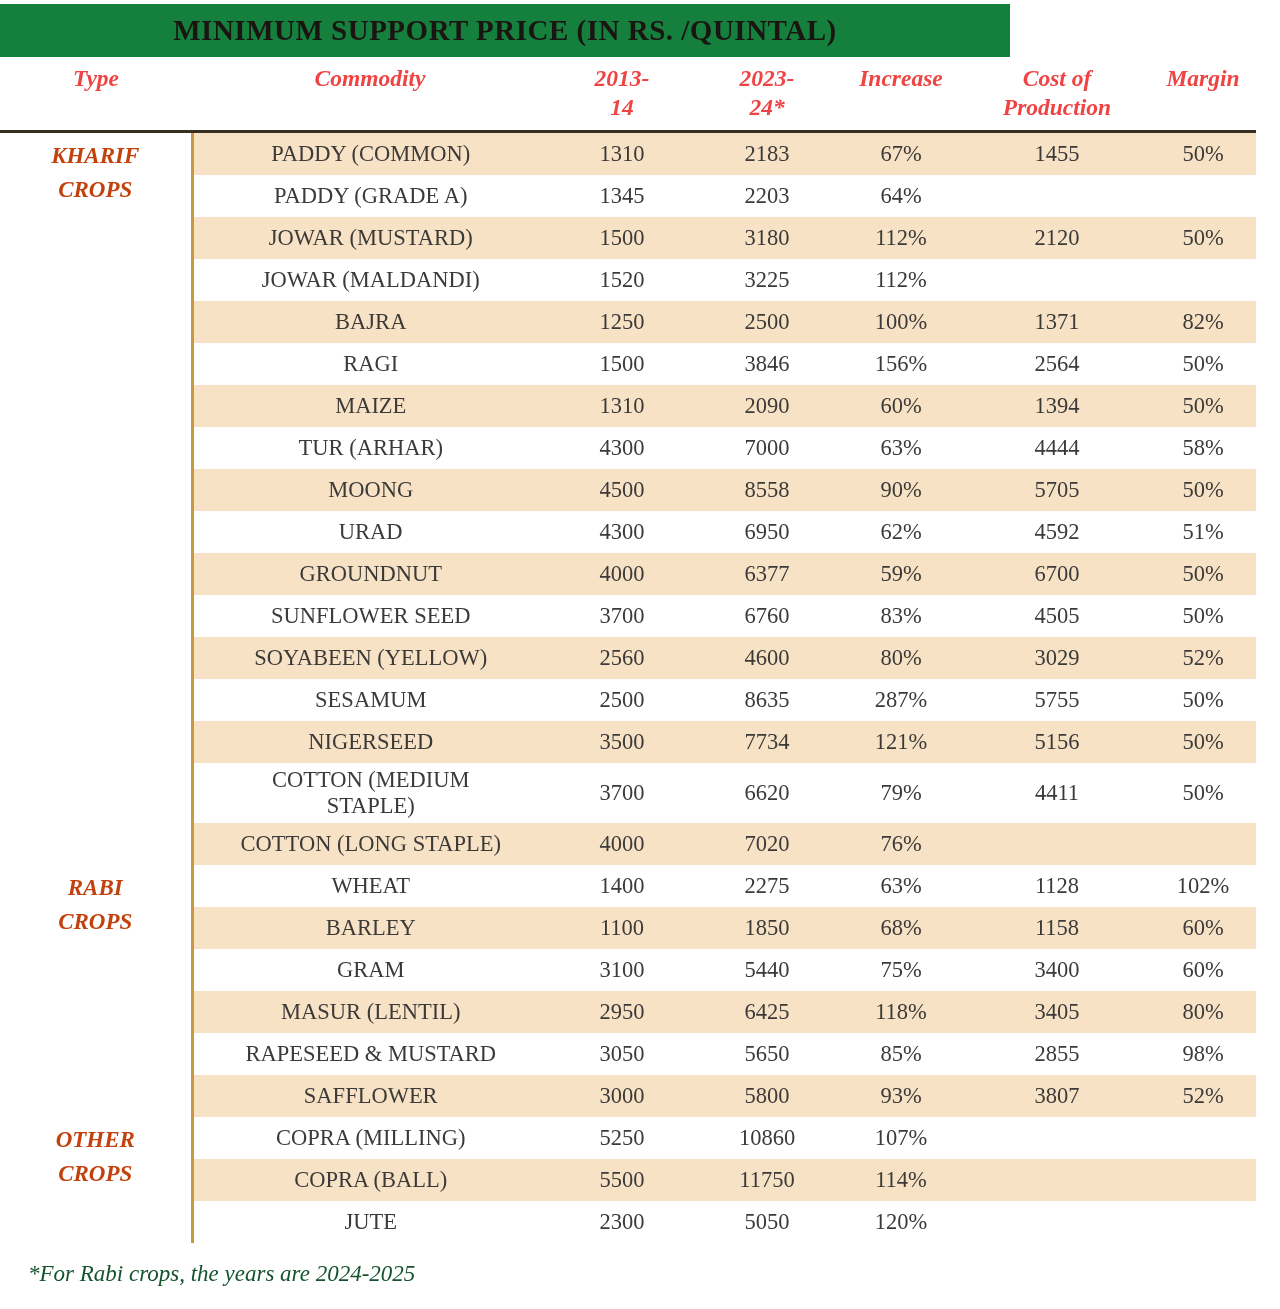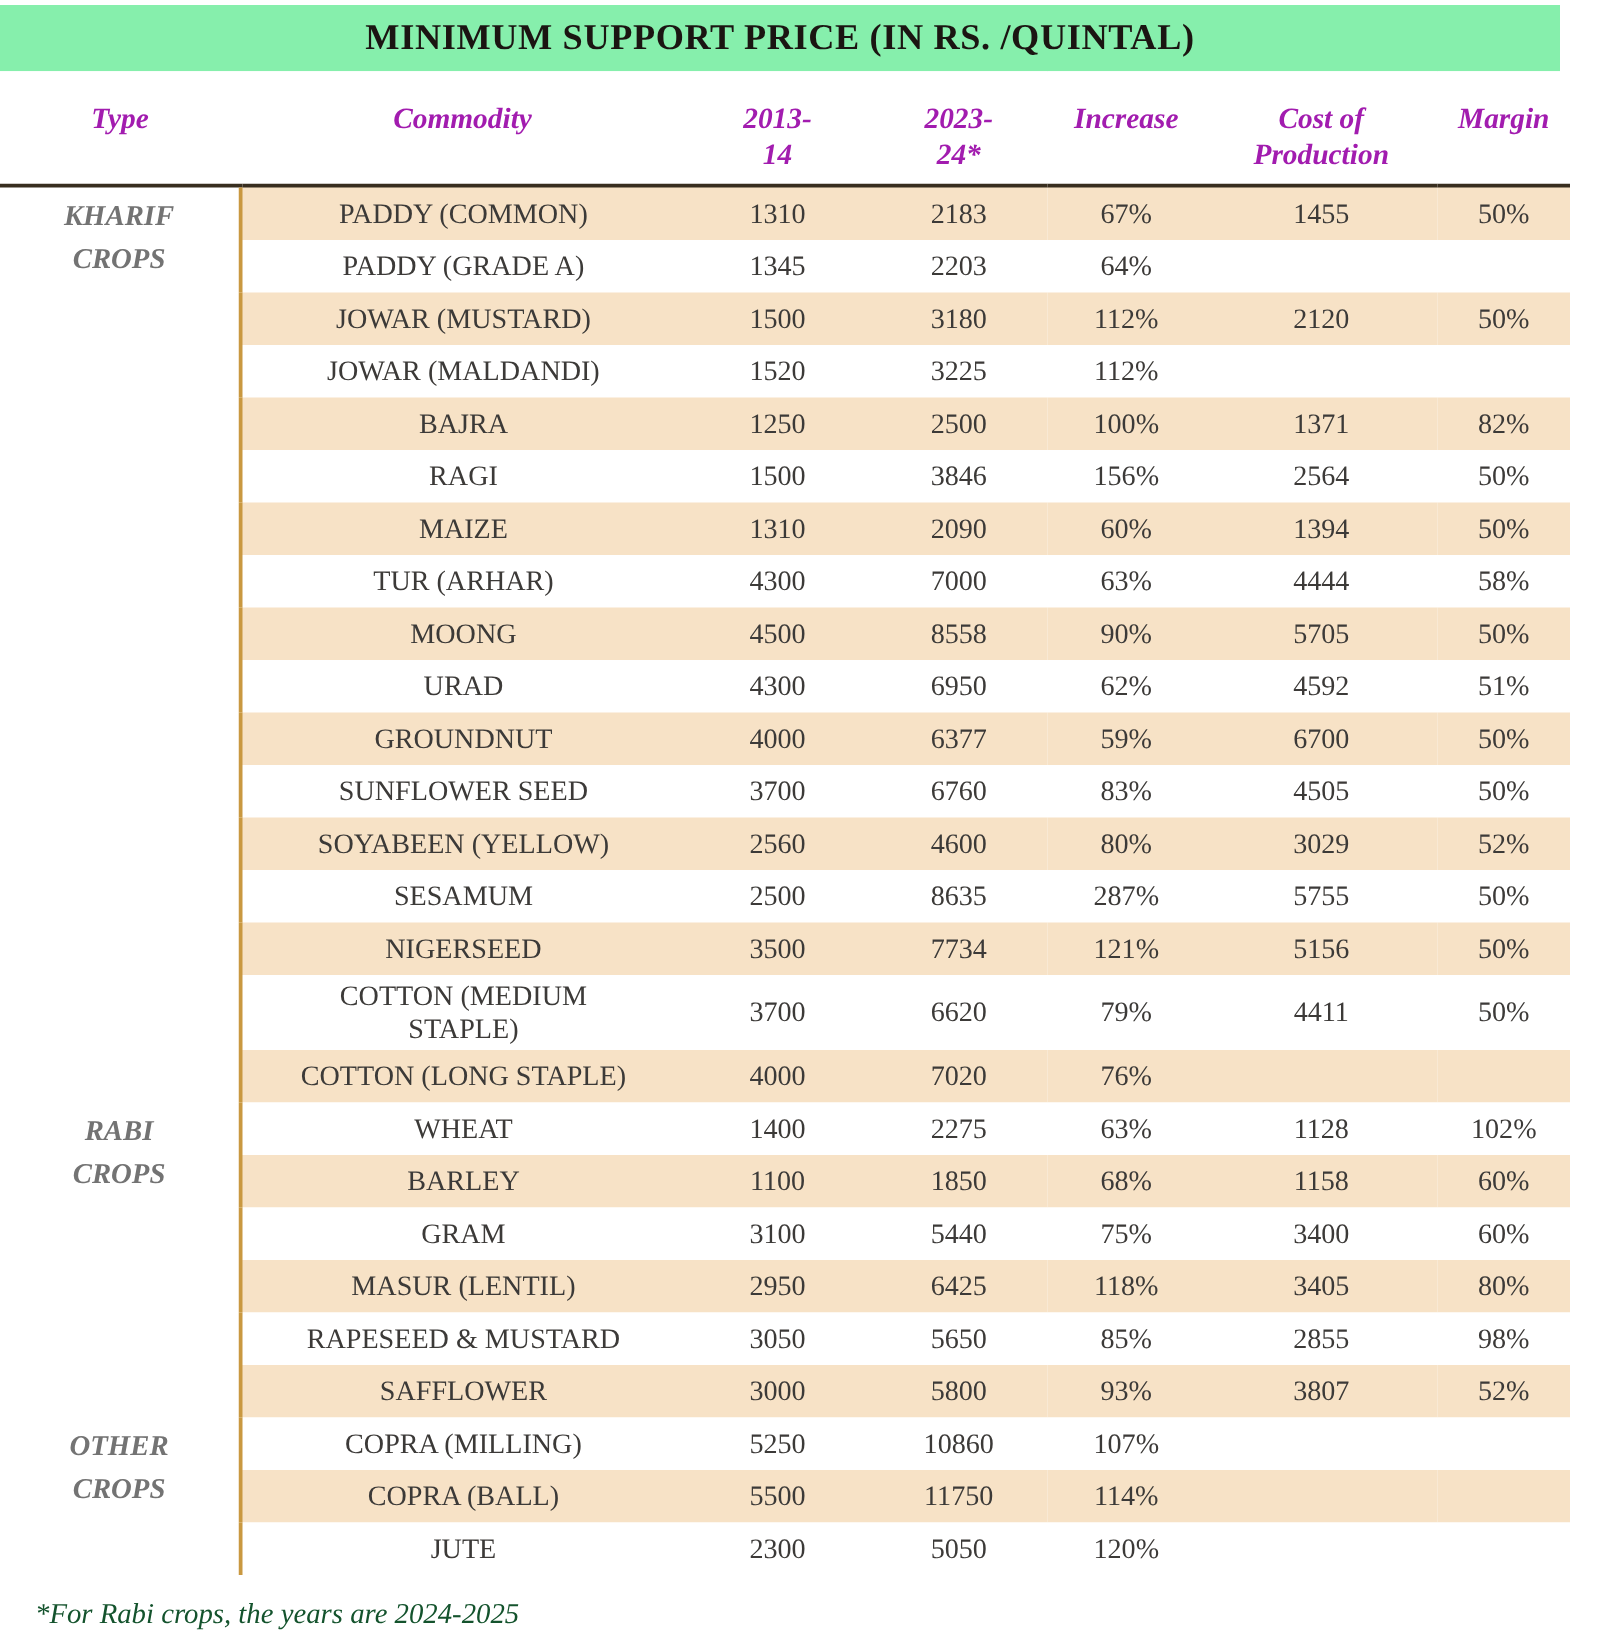--- a/index.html
+++ b/index.html
@@ -9,23 +9,23 @@
     font-family: "Liberation Serif", "DejaVu Serif", serif;
   }
   body {
     width: 1280px;
     height: 1309px;
     position: relative;
     overflow: hidden;
   }
   .title-banner {
     margin-top: 4px;
-    width: 1248px;
+    width: 1010px;
     height: 53px;
-    background: #86efac;
+    background: #15803d;
     display: flex;
     align-items: center;
     justify-content: center;
   }
   .table-title {
     font-weight: bold;
     font-size: 29px;
     letter-spacing: 0.5px;
     color: #1b1512;
     white-space: nowrap;
@@ -40,38 +40,38 @@
   col.c-2013       { width: 148px; }
   col.c-2023       { width: 142px; }
   col.c-increase   { width: 126px; }
   col.c-cost       { width: 186px; }
   col.c-margin     { width: 106px; }
 
   thead th {
     font-weight: bold;
     font-style: italic;
     font-size: 23.5px;
-    color: #a21caf;
+    color: #ef4444;
     text-align: center;
     vertical-align: top;
-    padding: 24px 0 8px 0;
+    padding: 7px 0 8px 0;
     line-height: 29px;
     white-space: pre-line;
     background: #ffffff;
     border-bottom: 3px solid #382e1f;
   }
   td.type {
     background: #ffffff;
     border-right: 3px solid #c99840;
     vertical-align: top;
     text-align: center;
     font-weight: bold;
     font-style: italic;
     font-size: 23px;
-    color: #737373;
+    color: #c2410c;
     line-height: 34px;
     padding-top: 6px;
     white-space: pre-line;
   }
   td.data {
     text-align: center;
     font-size: 22.5px;
     color: #3c3a38;
     height: 34px;
     line-height: 26px;

